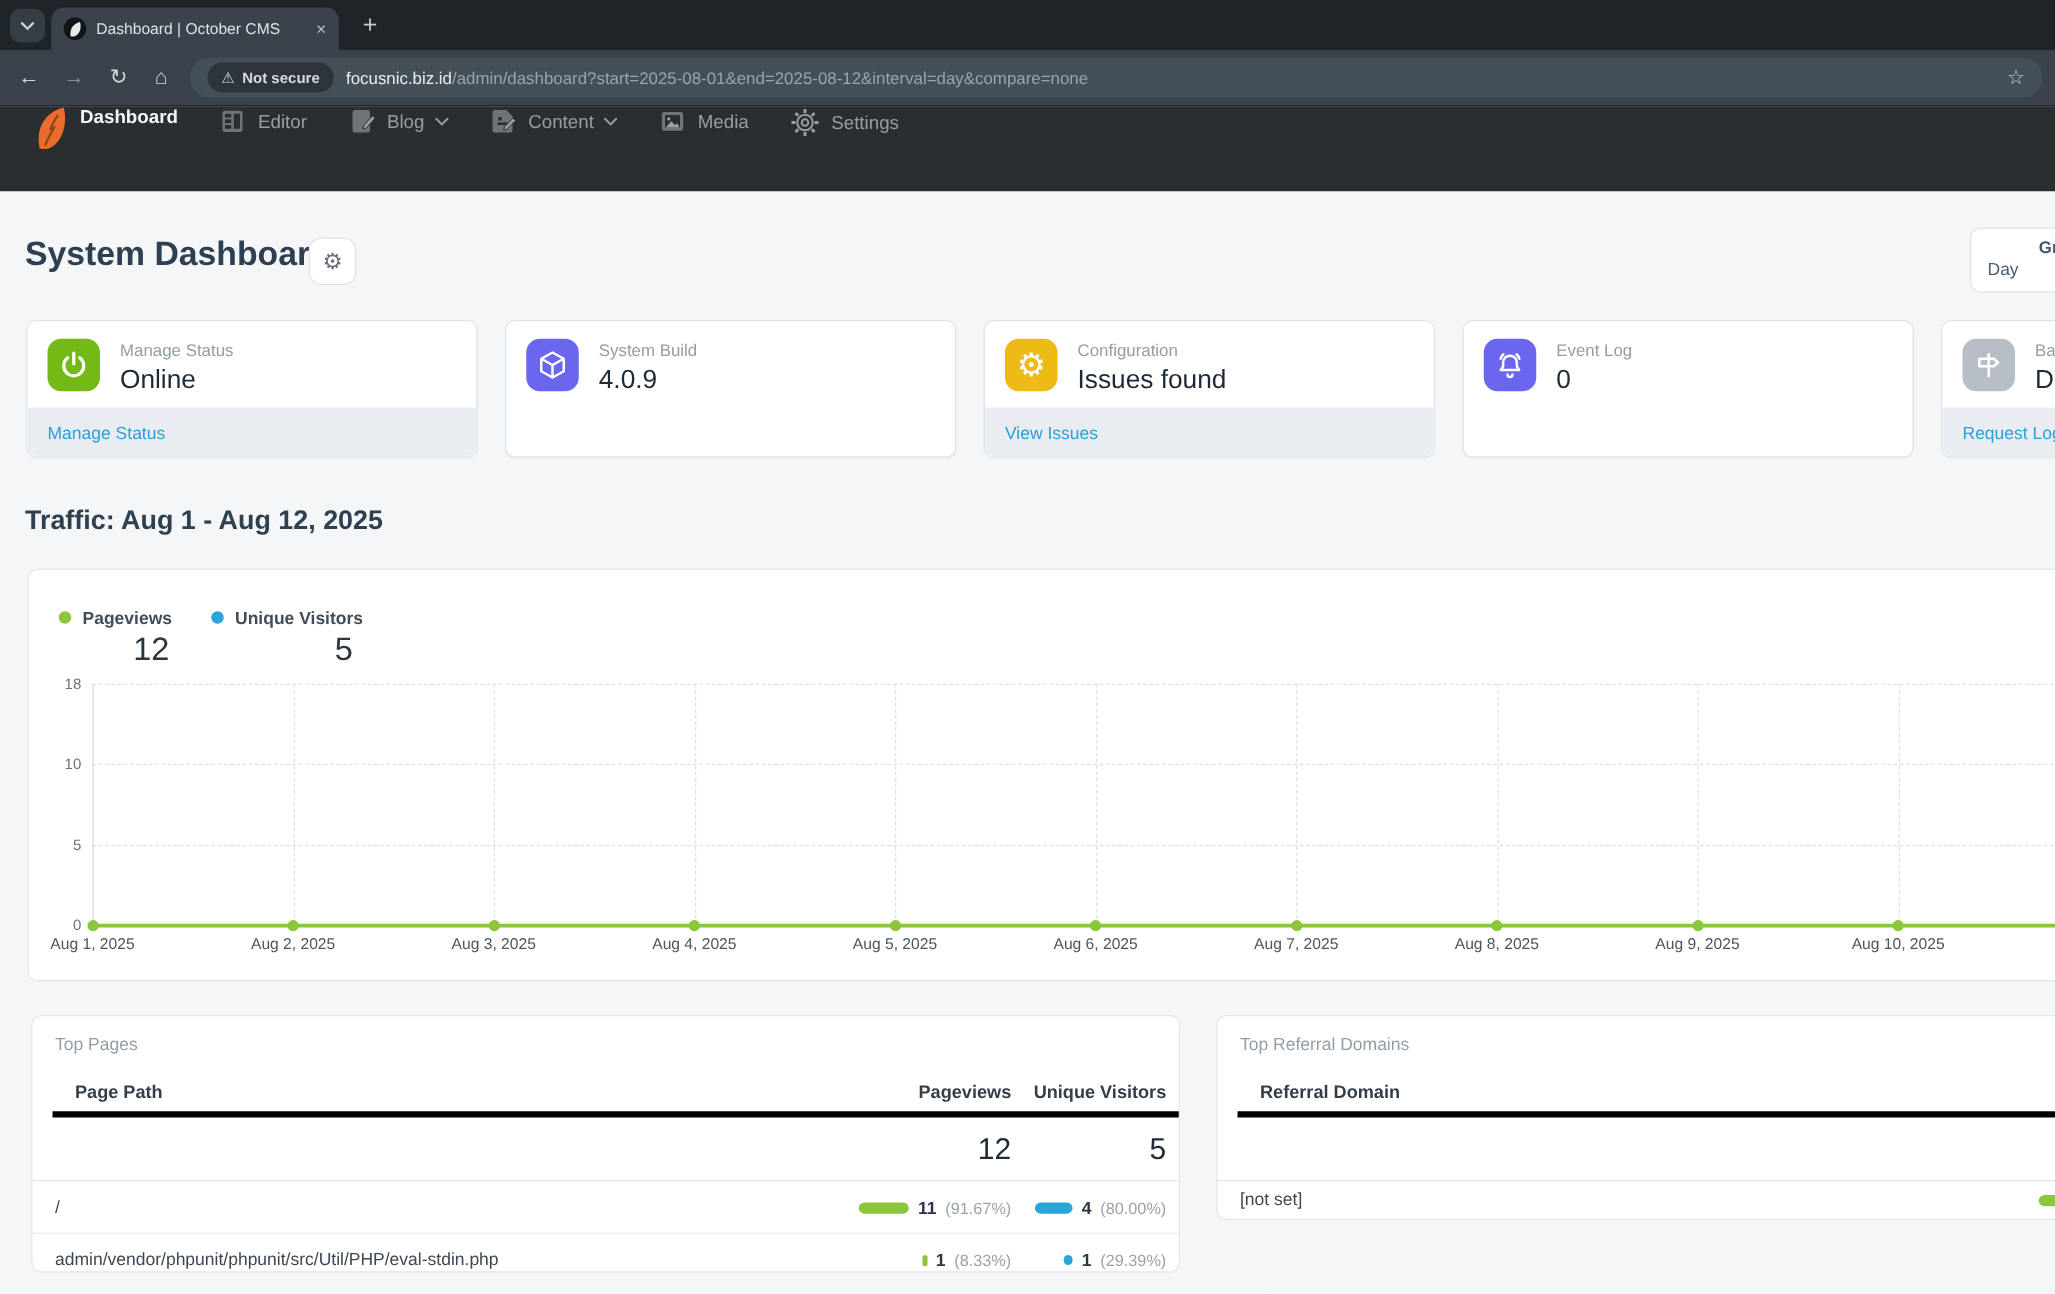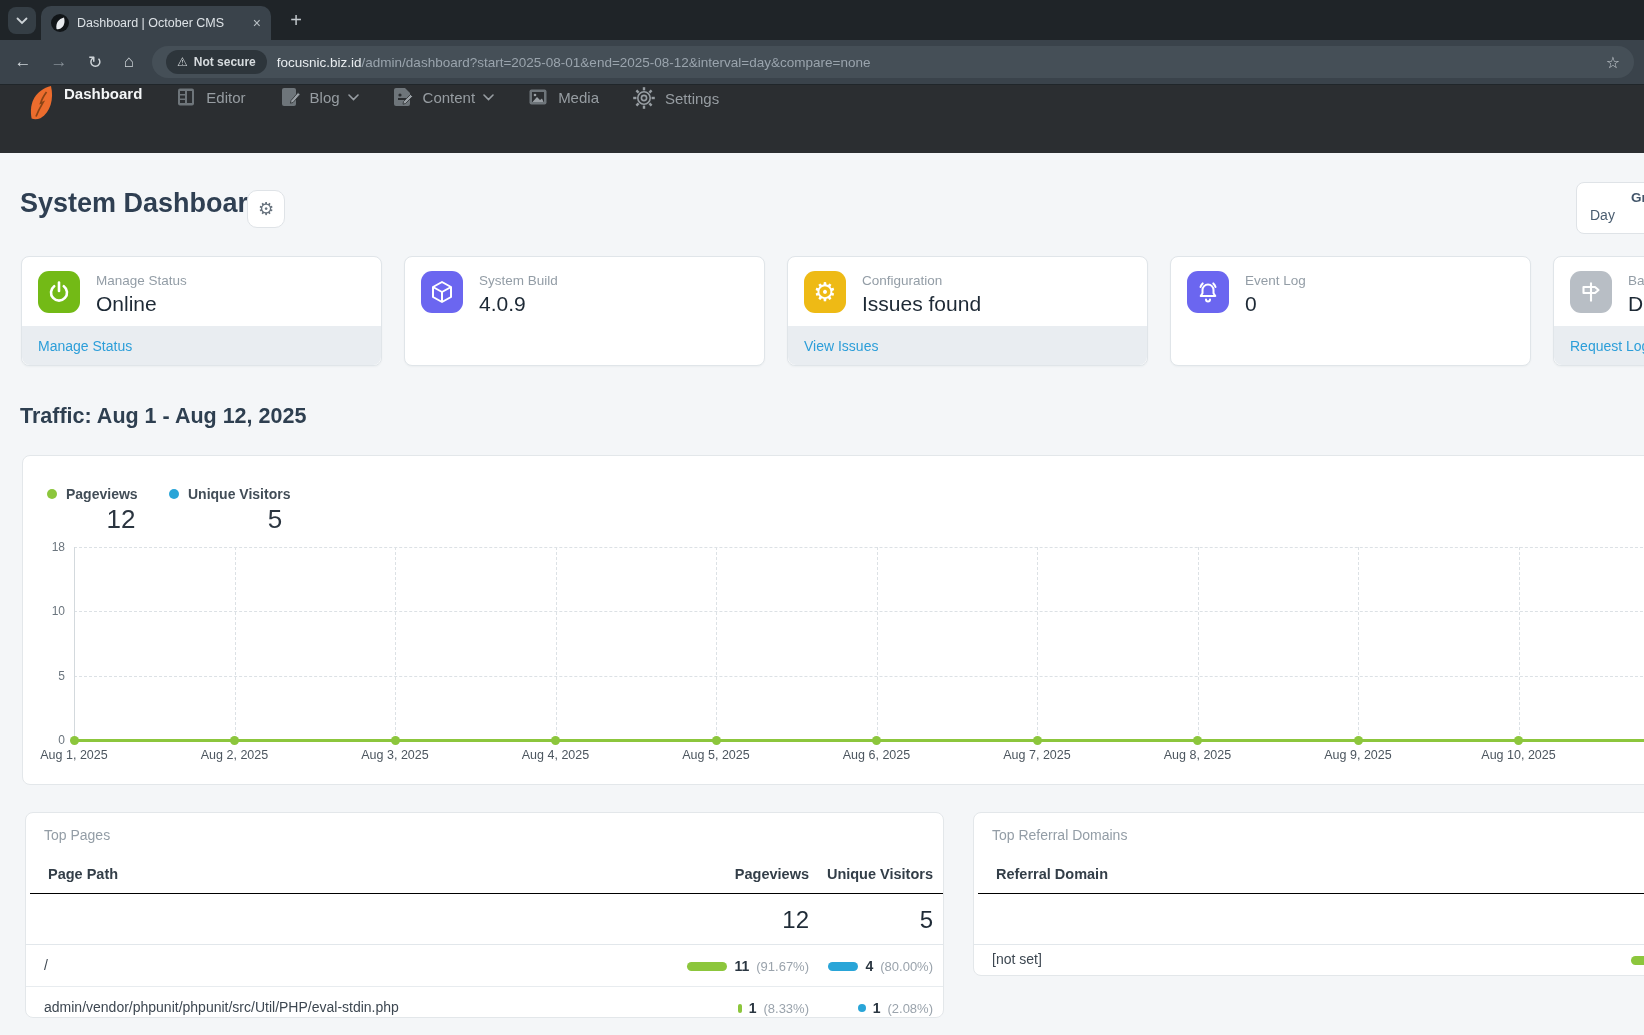--- a/index.html
+++ b/index.html
@@ -60,21 +60,21 @@
   .xlab { position:absolute; font-size:12.5px; color:#4c565f; width:110px; text-align:center; }
   .hgrid { position:absolute; border-top:1px dashed #dcе1e5; border-top:1px dashed #dce1e5; height:0; }
   .vgrid { position:absolute; border-left:1px dashed #dce1e5; width:0; }
   .vaxis { position:absolute; border-left:1px solid #d3d9dd; width:0; }
   .chart-line { position:absolute; height:3px; border-radius:2px; }
   .chart-dot { position:absolute; width:9px; height:9px; border-radius:50%; }
 
   
   .panel { position:absolute; top:812px; background:#fff; border:1px solid #e3e7ea; border-radius:8px; }
   .panel-title { position:absolute; left:18px; top:14px; font-size:14px; color:#939da6; }
-  .thead { position:absolute; left:4px; right:0; top:44px; height:37px; border-bottom:1px solid #000000; }
+  .thead { position:absolute; left:16px; right:0; top:44px; height:37px; border-bottom:5px solid #000000; }
   .th { position:absolute; font-size:14.5px; font-weight:700; color:#333e48; top:9px; }
   .sumrow { position:absolute; left:0; right:0; top:81px; height:51px; border-bottom:1px solid #e2e7eb; }
   .bignum { position:absolute; top:12px; font-size:24px; color:#1f2b37; }
   .trow { position:absolute; left:0; right:0; height:42px; border-bottom:1px solid #e8ecef; }
   .tpath { position:absolute; left:18px; top:12px; font-size:14px; color:#3d4751; white-space:nowrap; }
   .valcell { position:absolute; top:0; height:42px; display:flex; align-items:center; justify-content:flex-end; gap:7px; }
   .bar { height:9px; border-radius:5px; flex:0 0 auto; }
   .cnt { font-size:14px; font-weight:600; color:#2a3641; }
   .pct { font-size:13px; color:#9aa3ac; }
   .r-edge { text-align:right; }
@@ -365,21 +365,21 @@
     <div class="trow" style="top:174px; border-bottom:none;">
       <span class="tpath">admin/vendor/phpunit/phpunit/src/Util/PHP/eval-stdin.php</span>
       <div class="valcell" style="right:134px;">
         <span class="bar" style="background: rgb(140, 198, 60); width: 3.6652px;"></span>
         <span class="cnt">1</span>
         <span class="pct">(8.33%)</span>
       </div>
       <div class="valcell" style="right:10px;">
         <span class="bar" style="height: 8px; background: rgb(41, 165, 216); width: 7.6px;"></span>
         <span class="cnt">1</span>
-        <span class="pct">(2.08%)</span>
+        <span class="pct">(29.39%)</span>
       </div>
     </div>
   </div>
 
   <div class="panel" style="left:973px; width:700px; height:164px;">
     <div class="panel-title">Top Referral Domains</div>
     <div class="thead">
       <span class="th" style="left:18px;">Referral Domain</span>
     </div>
     <div class="sumrow"></div>

